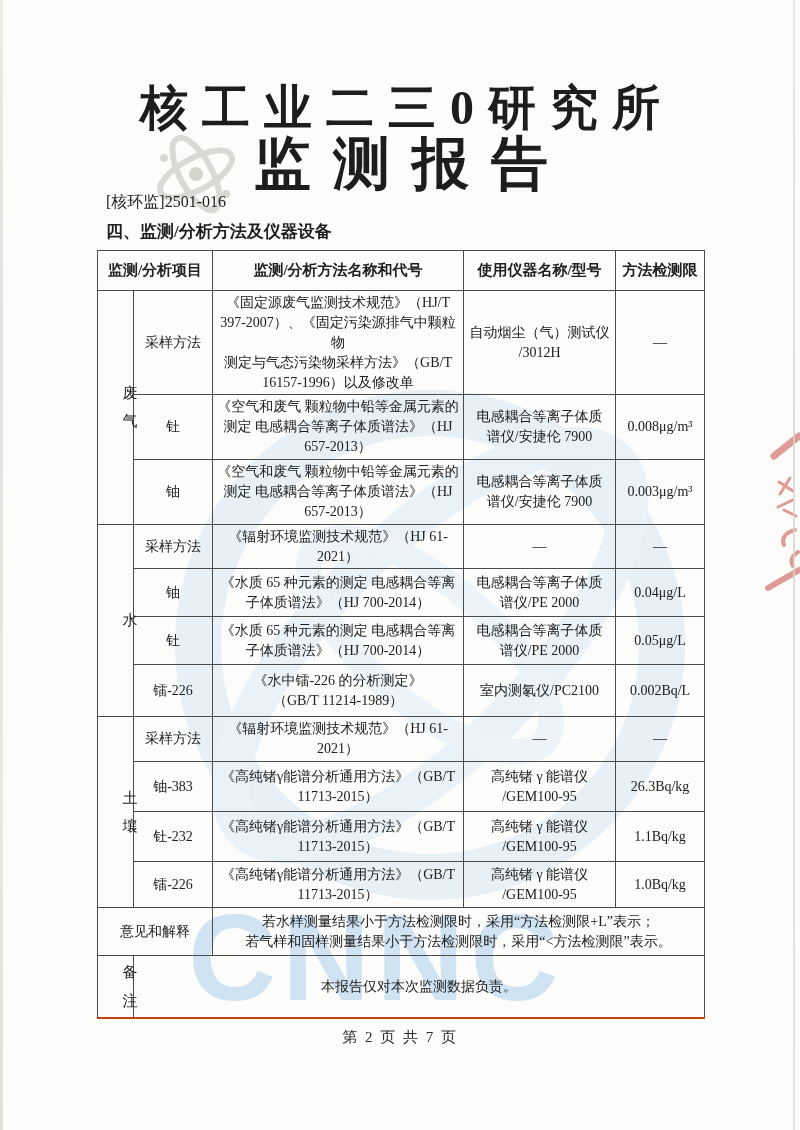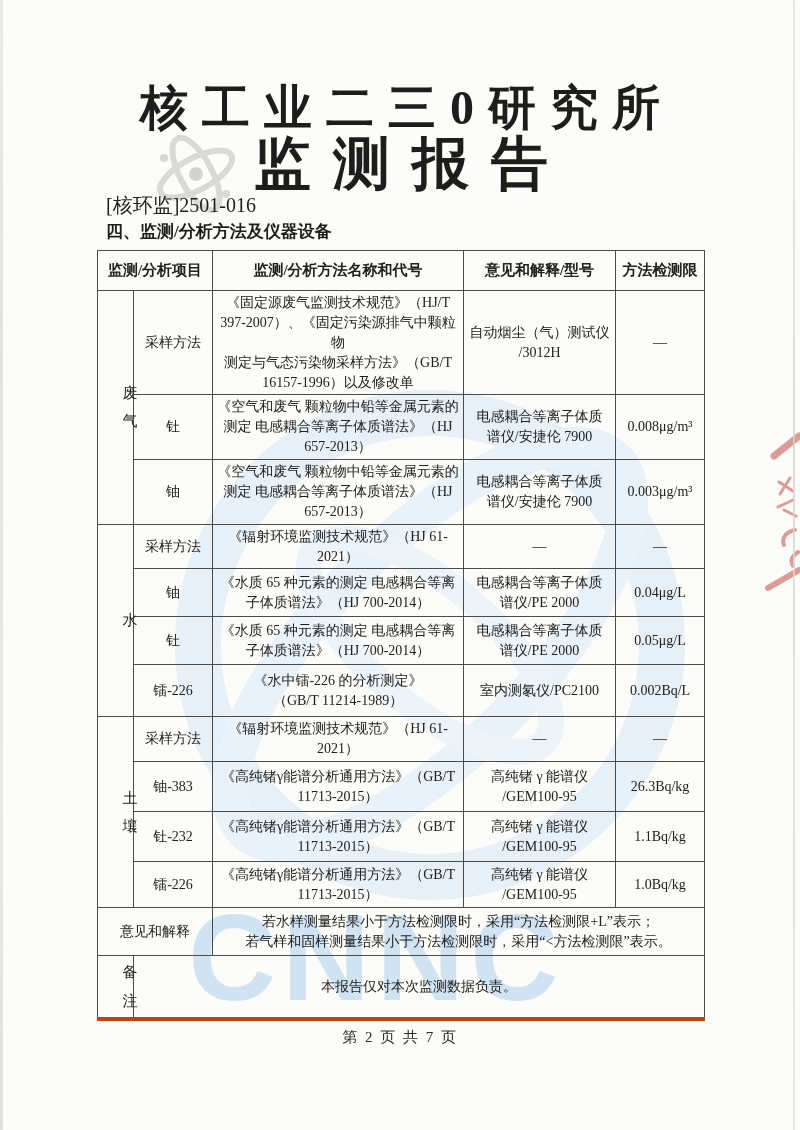--- a/index.html
+++ b/index.html
@@ -31,38 +31,38 @@
     font-size:122px; font-weight:700; letter-spacing:6px;
     color:#cfe3f2; white-space:nowrap;
   }
   .content { position:relative; z-index:1; }
 
   
   .title1 { position:absolute; top:76px; left:0; width:100%; text-align:center;
     font-size:48px; font-weight:700; letter-spacing:14px; padding-left:14px; box-sizing:border-box; }
   .title2 { position:absolute; top:126px; left:1px; width:100%; text-align:center;
     font-size:57px; font-weight:700; letter-spacing:22px; padding-left:22px; box-sizing:border-box; }
-  .docnum { position:absolute; top:192px; left:106px; font-size:20px; }
+  .docnum { position:absolute; top:192px; left:106px; font-size:16px; }
   .section { position:absolute; top:220px; left:106px; font-size:17px; font-weight:700; }
 
   
   .twrap { position:absolute; top:250px; left:97px; }
   table.t { border-collapse:collapse; table-layout:fixed; width:607px; background:transparent;
     border:1.5px solid #3e3e3e;padding-left:36px; }
   table.t td {
     border:1px solid #4b4b4b;
     text-align:center; vertical-align:middle;
     font-size:14px; line-height:1.42;
     padding:2px 4px; white-space:pre-line;
     color:#202020;
   }
   tr.hrow td { font-size:15px; font-weight:700; }
   td.left { text-align:left; padding-left:10px; }
   .vstack { display:inline-block; width:1.05em; word-break:break-all; line-height:1.9; font-size:15px;margin-left:20px; }
-  tr.lastrow td { border-bottom:4px solid #c2410c; }
+  tr.lastrow td { border-bottom:2px solid #c2410c; }
 
   
   .footer { position:absolute; top:1028px; left:0; width:100%; text-align:center;
     font-size:15px; letter-spacing:2px; color:#2a2a2a; }
 
   svg { display:block; }
 </style>
 </head>
 <body>
 
@@ -121,21 +121,21 @@
           <col style="width:36px">
             <col style="width:79px">
             <col style="width:251px">
             <col style="width:152px">
             <col style="width:89px">
         </colgroup>
         <tbody>
         <tr class="hrow" style="height:40px">
           <td colspan="2">监测/分析项目</td>
           <td>监测/分析方法名称和代号</td>
-          <td>意见和解释/型号</td>
+          <td>使用仪器名称/型号</td>
           <td>方法检测限</td>
         </tr>
 
         <tr style="height:78px">
           <td rowspan="3"><span class="vstack">废气</span></td>
           <td>采样方法</td>
           <td>《固定源废气监测技术规范》（HJ/T
 397-2007）、《固定污染源排气中颗粒物
 测定与气态污染物采样方法》（GB/T
 16157-1996）以及修改单</td>

